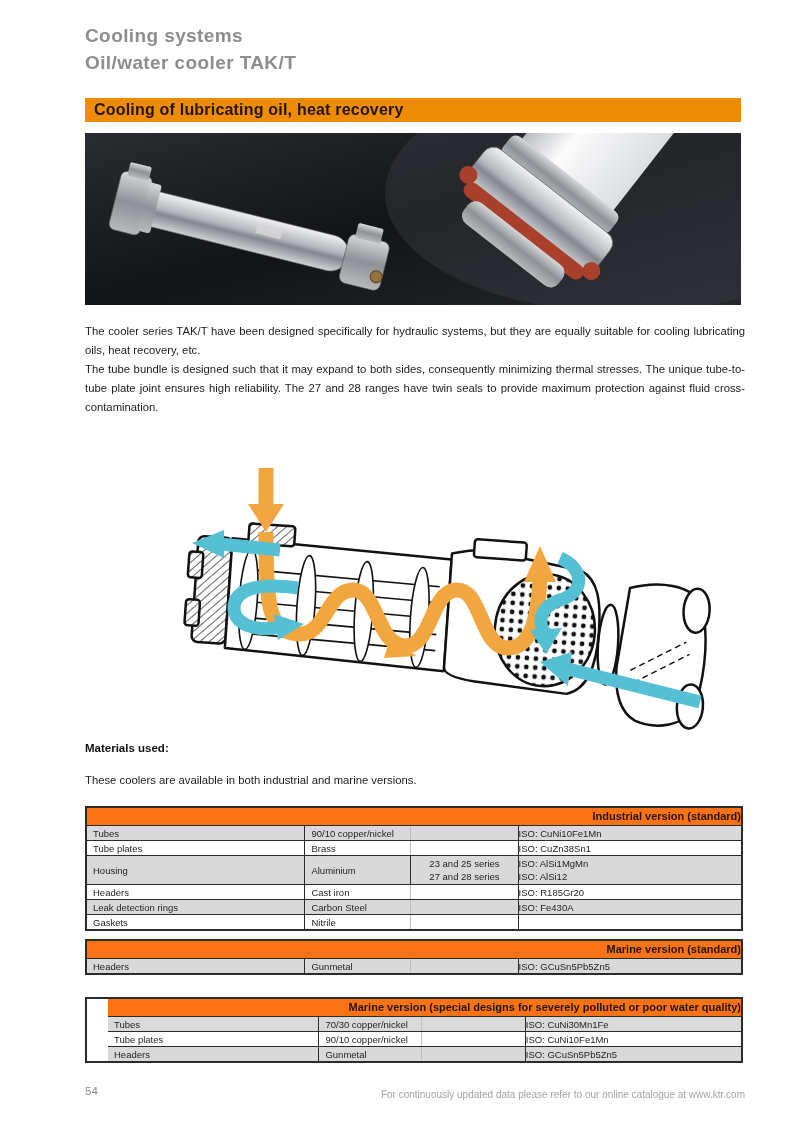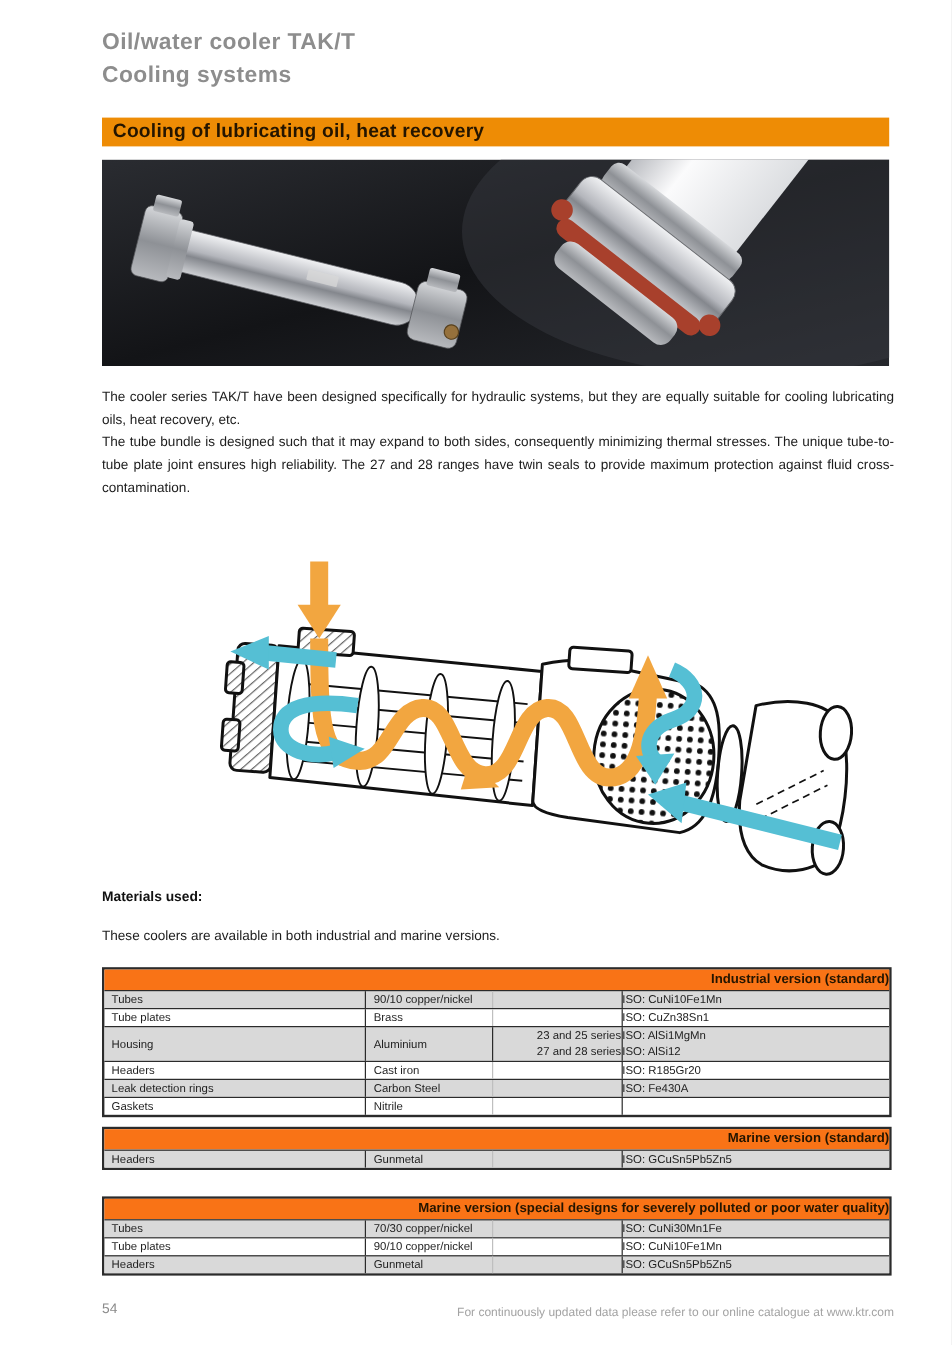--- a/index.html
+++ b/index.html
@@ -45,38 +45,38 @@
   .t-row {
     display:grid; grid-template-columns:33.4% 16.2% 16.4% 34%;
     height:15px; border-top:1px solid #2b2b2b; align-items:center;
   }
   .t-row.tall { height:29px; }
   .t-row.gray { background:#D9D9D9; }
   .c { height:100%; display:flex; flex-direction:column; justify-content:center; overflow:hidden; white-space:nowrap; }
   .c1 { border-right:1px solid #2b2b2b; padding-left:6px; }
   .c2a { padding-left:6px; border-right:1px solid #bfbfbf; }
   .c2a.dark { border-right:1px solid #2b2b2b; }
-  .c2b { border-right:1px solid #2b2b2b; text-align:center;align-items:flex-end; }
+  .c2b { border-right:1px solid #2b2b2b; text-align:center; }
   .c3 { text-align:left; }
   .two-line div { line-height:13px; }
   #table-industrial { top:806px; }
   #table-marine-standard { top:939px; }
-  #table-marine-special { top:997px; }
+  #table-marine-special { top:997px;padding-left:21px; }
   
   .footer-page { position:absolute; left:85px; top:1085px; font-size:11.5px; color:#8a8a8a; }
   .footer-note { position:absolute; right:48px; top:1089px; font-size:10px; color:#a3a3a3; }
 </style>
 </head>
 <body>
 
 <div class="page">
 
   <div class="doc-title">
+    <div>Cooling systems</div>
     <div>Oil/water cooler TAK/T</div>
-    <div>Cooling systems</div>
   </div>
 
   <div class="banner">Cooling of lubricating oil, heat recovery</div>
 
   <div class="photo">
     <svg width="656" height="172" viewBox="0 0 656 172">
       <defs>
         <linearGradient id="bgGrad" x1="0" y1="0" x2="1" y2="1">
           <stop offset="0" stop-color="#2a2c31"></stop>
             <stop offset="0.5" stop-color="#131417"></stop>

